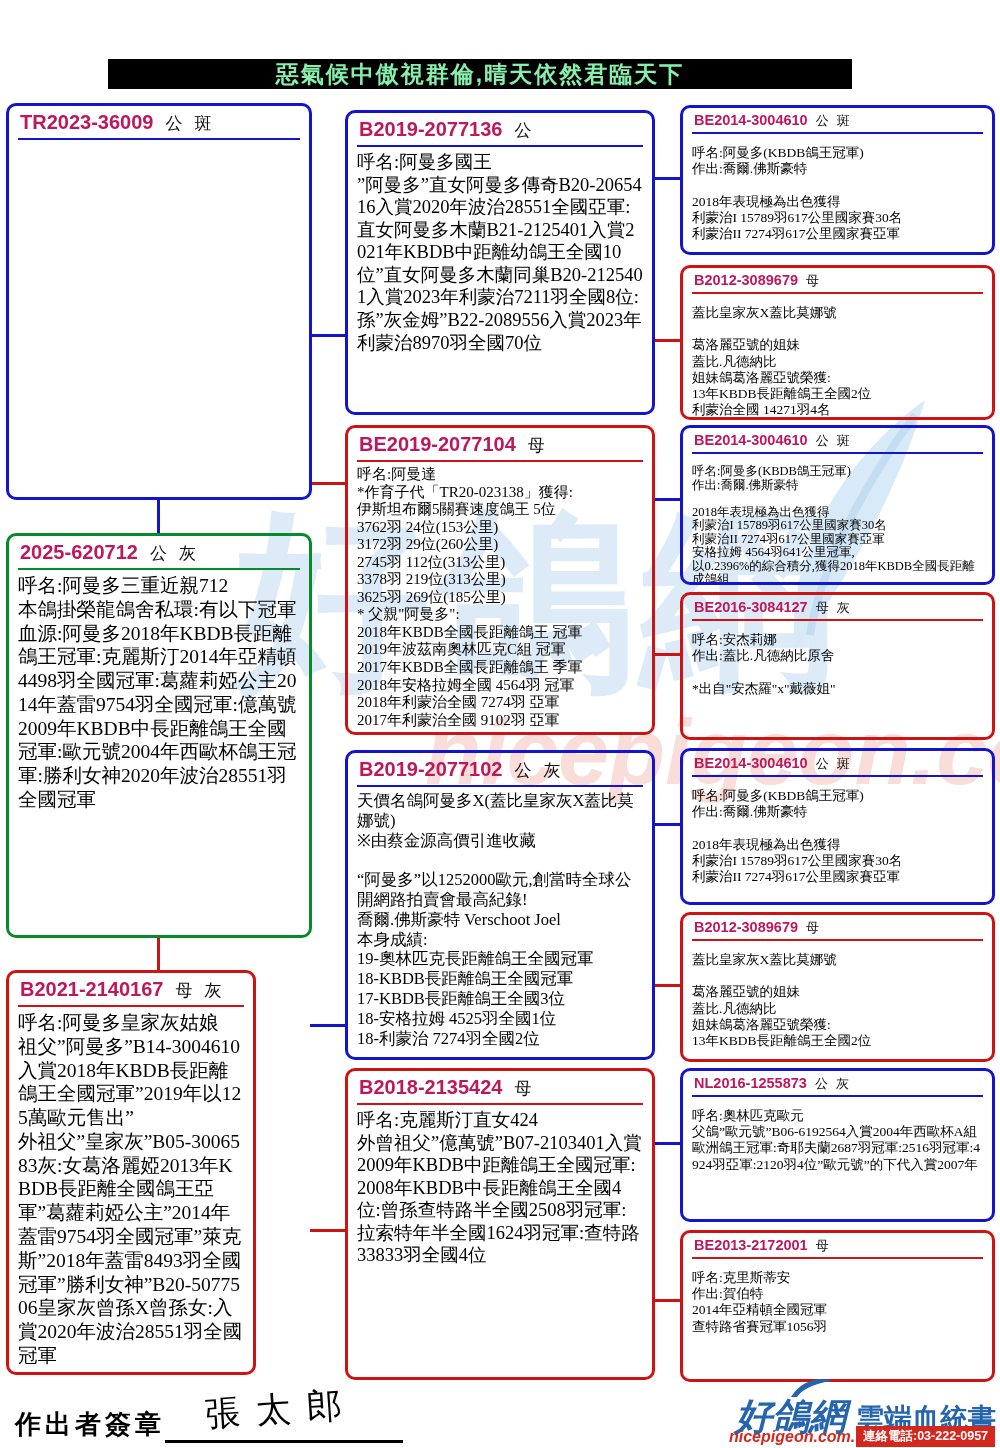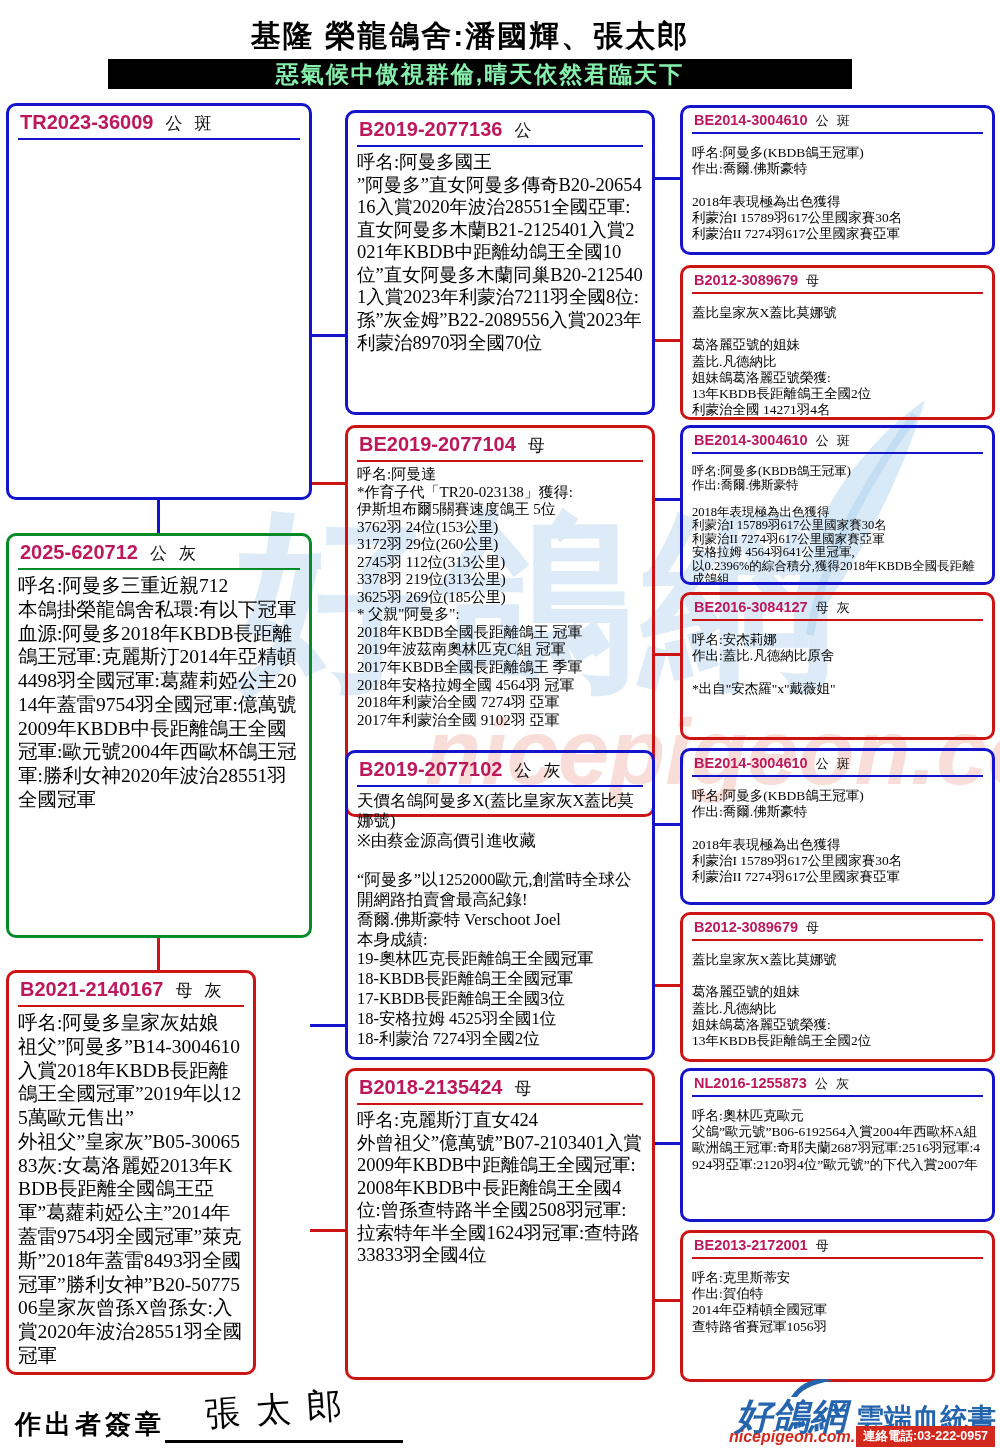--- a/index.html
+++ b/index.html
@@ -62,21 +62,20 @@
 
 <div class="page">
 
   <div class="wm wm-cn">好鴿網</div>
   <div class="wm wm-en">nicepigeon.com.tw</div>
   <svg class="wm wm-feather" width="190" height="260" viewBox="0 0 190 260">
     <path d="M160,5 C70,70 20,170 30,255 C75,195 130,105 160,5 Z" fill="#d8e9f7"></path>
     <path d="M150,20 C95,95 55,175 45,240" stroke="#c3ddf2" stroke-width="8" fill="none"></path>
   </svg>
 
-  <div class="title">基隆 榮龍鴿舍:潘國輝、張太郎</div>
   <div class="banner">惡氣候中傲視群倫,晴天依然君臨天下</div>
 
   <div class="vline lblue" style="left:157px;top:500px;height:34px"></div>
   <div class="vline lred" style="left:157px;top:937px;height:34px"></div>
   <div class="hline lblue" style="left:310px;top:334px;width:36px"></div>
   <div class="hline lred" style="left:310px;top:482px;width:36px"></div>
   <div class="hline lblue" style="left:310px;top:1024px;width:36px"></div>
   <div class="hline lred" style="left:310px;top:1229px;width:36px"></div>
   <div class="hline lblue" style="left:653px;top:177px;width:28px"></div>
   <div class="hline lred" style="left:653px;top:339px;width:28px"></div>
@@ -116,21 +115,21 @@
 
   <div class="box col-m male" style="left:345px;top:110px;width:310px;height:305px">
     <div class="head">
         <span class="ring">B2019-2077136</span>
         <span class="sexcol">公</span>
         <span class="sexcol"></span>
       </div>
     <div class="bd">呼名:阿曼多國王
 ”阿曼多”直女阿曼多傳奇B20-2065416入賞2020年波治28551全國亞軍:直女阿曼多木蘭B21-2125401入賞2021年KBDB中距離幼鴿王全國10位”直女阿曼多木蘭同巢B20-2125401入賞2023年利蒙治7211羽全國8位:孫”灰金姆”B22-2089556入賞2023年利蒙治8970羽全國70位</div>
   </div>
-  <div class="box col-m female box-m2" style="left:345px;top:425px;width:310px;height:392px">
+  <div class="box col-m female box-m2" style="left:345px;top:425px;width:310px;height:310px">
     <div class="head">
         <span class="ring">BE2019-2077104</span>
         <span class="sexcol">母</span>
         <span class="sexcol"></span>
       </div>
     <div class="bd">呼名:阿曼達
 *作育子代「TR20-023138」獲得:
 伊斯坦布爾5關賽速度鴿王 5位
 3762羽 24位(153公里)
 3172羽 29位(260公里)

